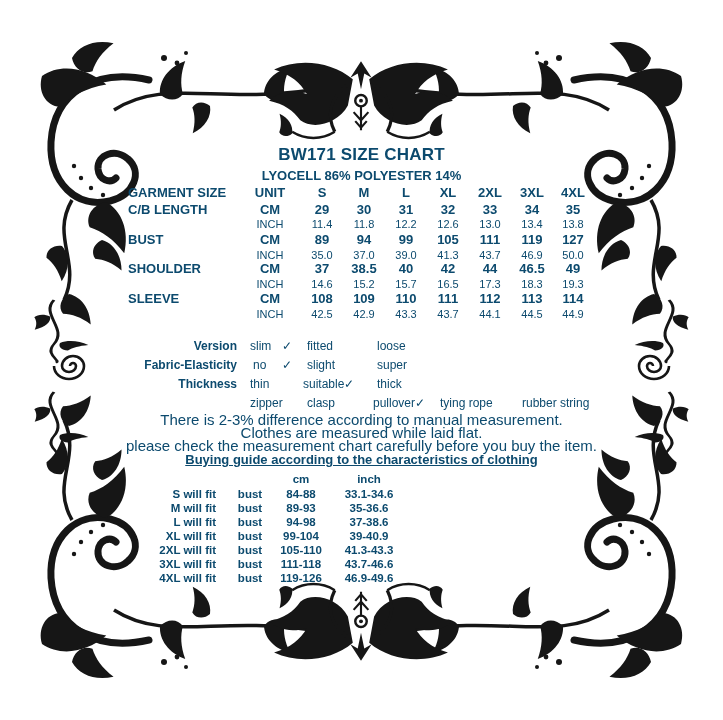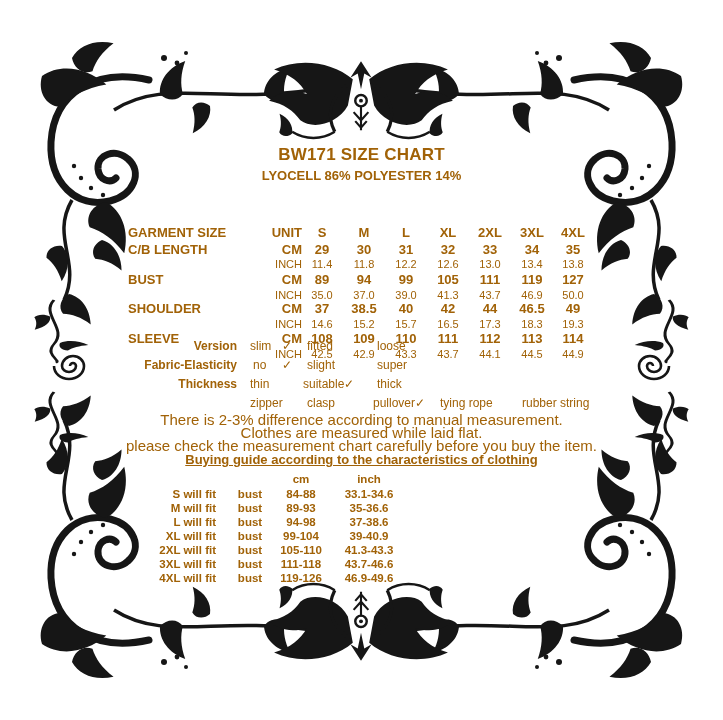--- a/index.html
+++ b/index.html
@@ -1,26 +1,26 @@
 <!DOCTYPE html>
 <html><head>
 <meta charset="utf-8">
 <style>
   html,body{margin:0;padding:0;background:#fff;}
   .page{position:relative;width:723px;height:720px;background:#fff;overflow:hidden;
-        font-family:"Liberation Sans",sans-serif;color:#a16207;}
+        font-family:"Liberation Sans",sans-serif;color:#0c4a6e;}
   .border-svg{position:absolute;left:0;top:0;pointer-events:none;}
   .ctr{position:absolute;left:0;width:723px;text-align:center;}
   .title{top:145px;font-size:17px;font-weight:700;letter-spacing:.2px;}
   .subtitle{top:168px;font-size:13px;font-weight:700;}
   
-  .trow{position:absolute;left:0;width:723px;height:14px;font-size:13px;font-weight:700;line-height:14px;margin-top:40px;}
+  .trow{position:absolute;left:0;width:723px;height:14px;font-size:13px;font-weight:700;line-height:14px;}
   .trow.inch{font-weight:400;font-size:11px;}
   .cl{position:absolute;left:128px;width:112px;}
-  .cu{position:absolute;left:238px;width:64px;text-align:right;}
+  .cu{position:absolute;left:238px;width:64px;text-align:center;}
   .cs{position:absolute;width:44px;text-align:center;}
   .s0{left:300px}.s1{left:342px}.s2{left:384px}.s3{left:426px}.s4{left:468px}.s5{left:510px}.s6{left:551px}
   
   .arow{position:absolute;left:0;width:723px;height:15px;font-size:12px;line-height:15px;}
   .alab{position:absolute;left:40px;width:197px;text-align:right;font-weight:700;}
   .ao,.ck{position:absolute;}
   
   .note{position:absolute;left:0;width:723px;text-align:center;font-size:15px;line-height:13px;}
   .bghd{top:452px;font-size:13px;font-weight:700;line-height:15px;text-decoration:underline;}
   

